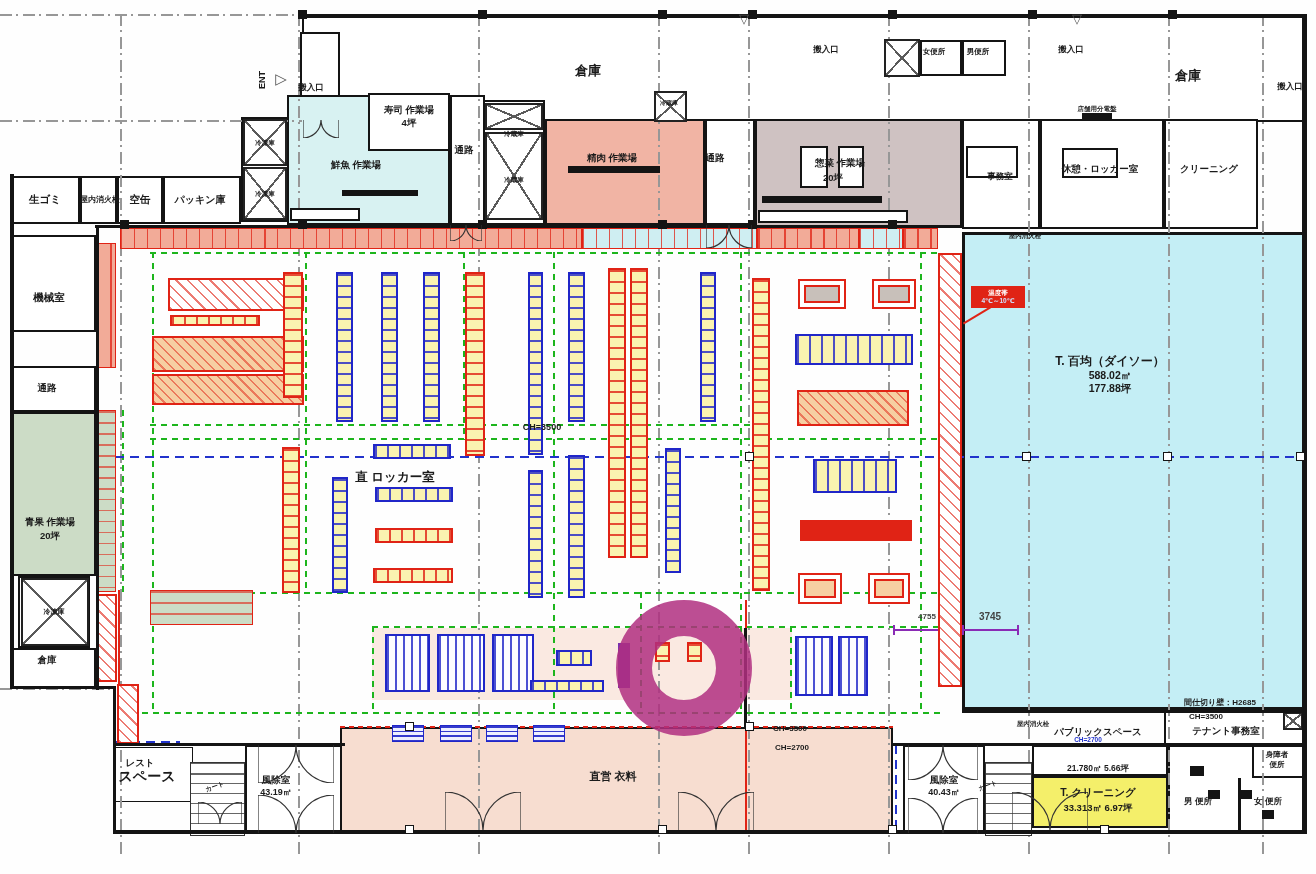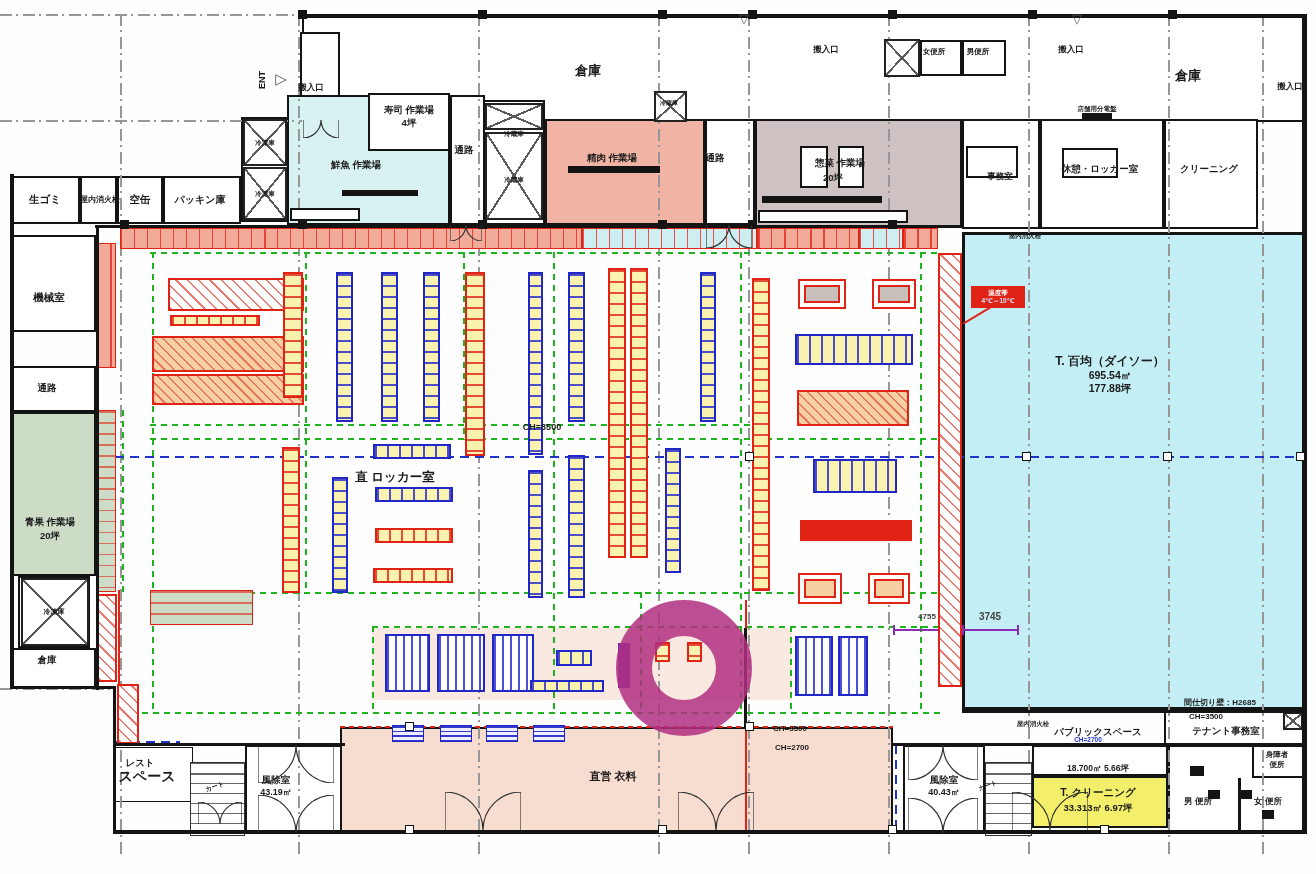--- a/index.html
+++ b/index.html
@@ -331,21 +331,21 @@
     <div class="lbl" style="left: 1100px; top: 169px; font-size: 9.5px;">休憩・ロッカー室</div>
     <div class="lbl" style="left: 1209px; top: 169px; font-size: 9.5px;">クリーニング</div>
     <div class="lbl" style="left: 1025px; top: 236px; font-size: 6.5px;">屋内消火栓</div>
     <div class="lbl" style="left: 49px; top: 298px; font-size: 10.5px;">機械室</div>
     <div class="lbl" style="left: 47px; top: 388px; font-size: 9.5px;">通路</div>
     <div class="lbl" style="left: 50px; top: 522px; font-size: 9.5px;">青果 作業場</div>
     <div class="lbl" style="left: 50px; top: 536px; font-size: 9.5px;">20坪</div>
     <div class="lbl" style="left: 54px; top: 612px; font-size: 7px;">冷凍庫</div>
     <div class="lbl" style="left: 47px; top: 660px; font-size: 9.5px;">倉庫</div>
     <div class="lbl" style="left: 1110px; top: 361px; font-size: 12px;">T. 百均（ダイソー）</div>
-    <div class="lbl" style="left: 1110px; top: 376px; font-size: 10.5px;">695.54㎡</div>
+    <div class="lbl" style="left: 1110px; top: 376px; font-size: 10.5px;">588.02㎡</div>
     <div class="lbl" style="left: 1110px; top: 389px; font-size: 10.5px;">177.88坪</div>
     <div class="lbl" style="left: 542px; top: 428px; font-size: 9px;">CH=3500</div>
     <div class="lbl" style="left: 395px; top: 478px; font-size: 12.5px;">直 ロッカー室</div>
     <div class="lbl" style="left: 927px; top: 617px; font-size: 8px; color: rgb(68, 68, 68);">4755</div>
     <div class="lbl" style="left: 990px; top: 617px; font-size: 10px; color: rgb(68, 68, 68);">3745</div>
     <div class="lbl" style="left: 790px; top: 729px; font-size: 8px;">CH=3500</div>
     <div class="lbl" style="left: 792px; top: 748px; font-size: 8px;">CH=2700</div>
     <div class="lbl" style="left: 1033px; top: 724px; font-size: 6.5px;">屋内消火栓</div>
     <div class="lbl" style="left: 1220px; top: 703px; font-size: 8px;">間仕切り壁：H2685</div>
     <div class="lbl" style="left: 1206px; top: 717px; font-size: 8px;">CH=3500</div>
@@ -353,21 +353,21 @@
     <div class="lbl" style="left: 140px; top: 763px; font-size: 9.5px;">レスト</div>
     <div class="lbl" style="left: 147px; top: 776px; font-size: 14px;">スペース</div>
     <div class="lbl" style="left: 215px; top: 787px; font-size: 6.5px; transform: translate(-50%, -50%) rotate(-20deg);">カート</div>
     <div class="lbl" style="left: 276px; top: 780px; font-size: 9.5px;">風除室</div>
     <div class="lbl" style="left: 276px; top: 793px; font-size: 9px;">43.19㎡</div>
     <div class="lbl" style="left: 613px; top: 777px; font-size: 11px;">直営 衣料</div>
     <div class="lbl" style="left: 944px; top: 780px; font-size: 9.5px;">風除室</div>
     <div class="lbl" style="left: 944px; top: 793px; font-size: 9px; text-align: right;">40.43㎡</div>
     <div class="lbl" style="left: 988px; top: 786px; font-size: 6.5px; transform: translate(-50%, -50%) rotate(-20deg);">カート</div>
     <div class="lbl" style="left: 1098px; top: 732px; font-size: 9.5px;">パブリックスペース</div>
-    <div class="lbl" style="left: 1098px; top: 768px; font-size: 8.5px;">18.700㎡ 5.66坪</div>
+    <div class="lbl" style="left: 1098px; top: 768px; font-size: 8.5px;">21.780㎡ 5.66坪</div>
     <div class="lbl" style="left: 1098px; top: 793px; font-size: 10.5px;">T. クリーニング</div>
     <div class="lbl" style="left: 1098px; top: 808px; font-size: 9.5px;">33.313㎡ 6.97坪</div>
     <div class="lbl" style="left: 1277px; top: 755px; font-size: 7.5px;">身障者</div>
     <div class="lbl" style="left: 1277px; top: 765px; font-size: 7.5px;">便所</div>
     <div class="lbl" style="left: 1198px; top: 801px; font-size: 8.5px;">男 便所</div>
     <div class="lbl" style="left: 1268px; top: 801px; font-size: 8.5px;">女 便所</div>
     <div class="lbl" style="left: 1088px; top: 740px; font-size: 6.5px; color: rgb(34, 51, 204);">CH=2700</div>
   </div>
 
 </body></html>

